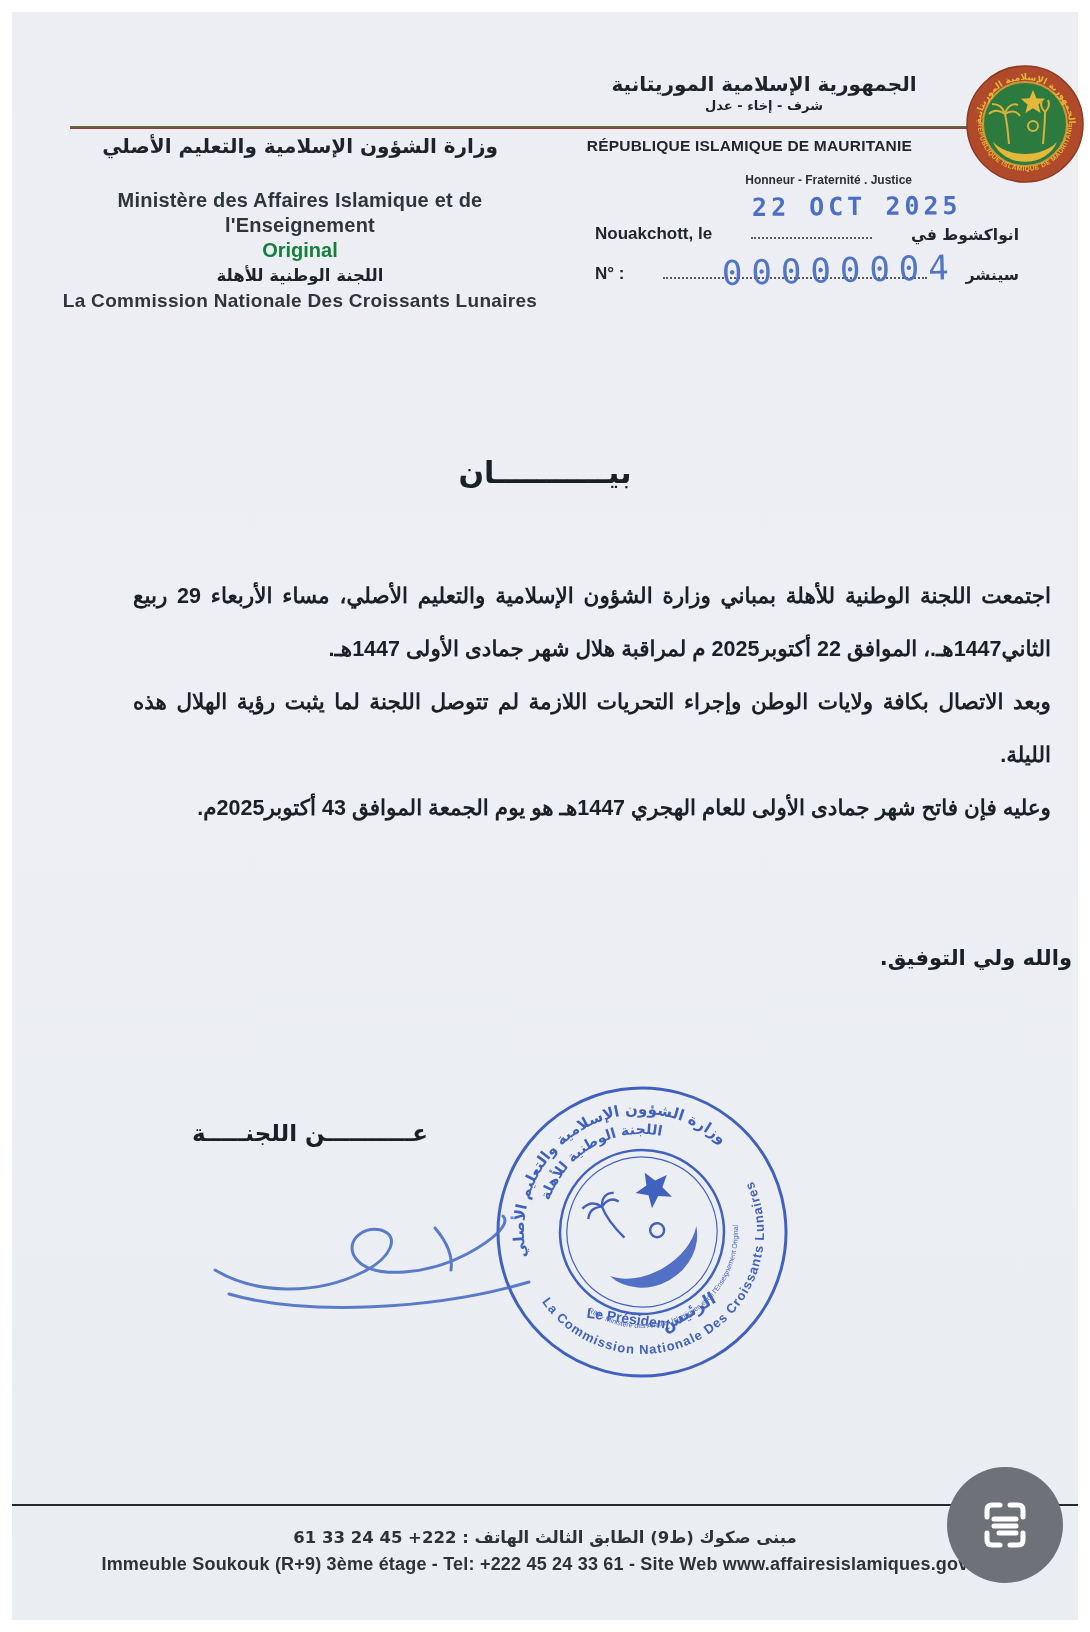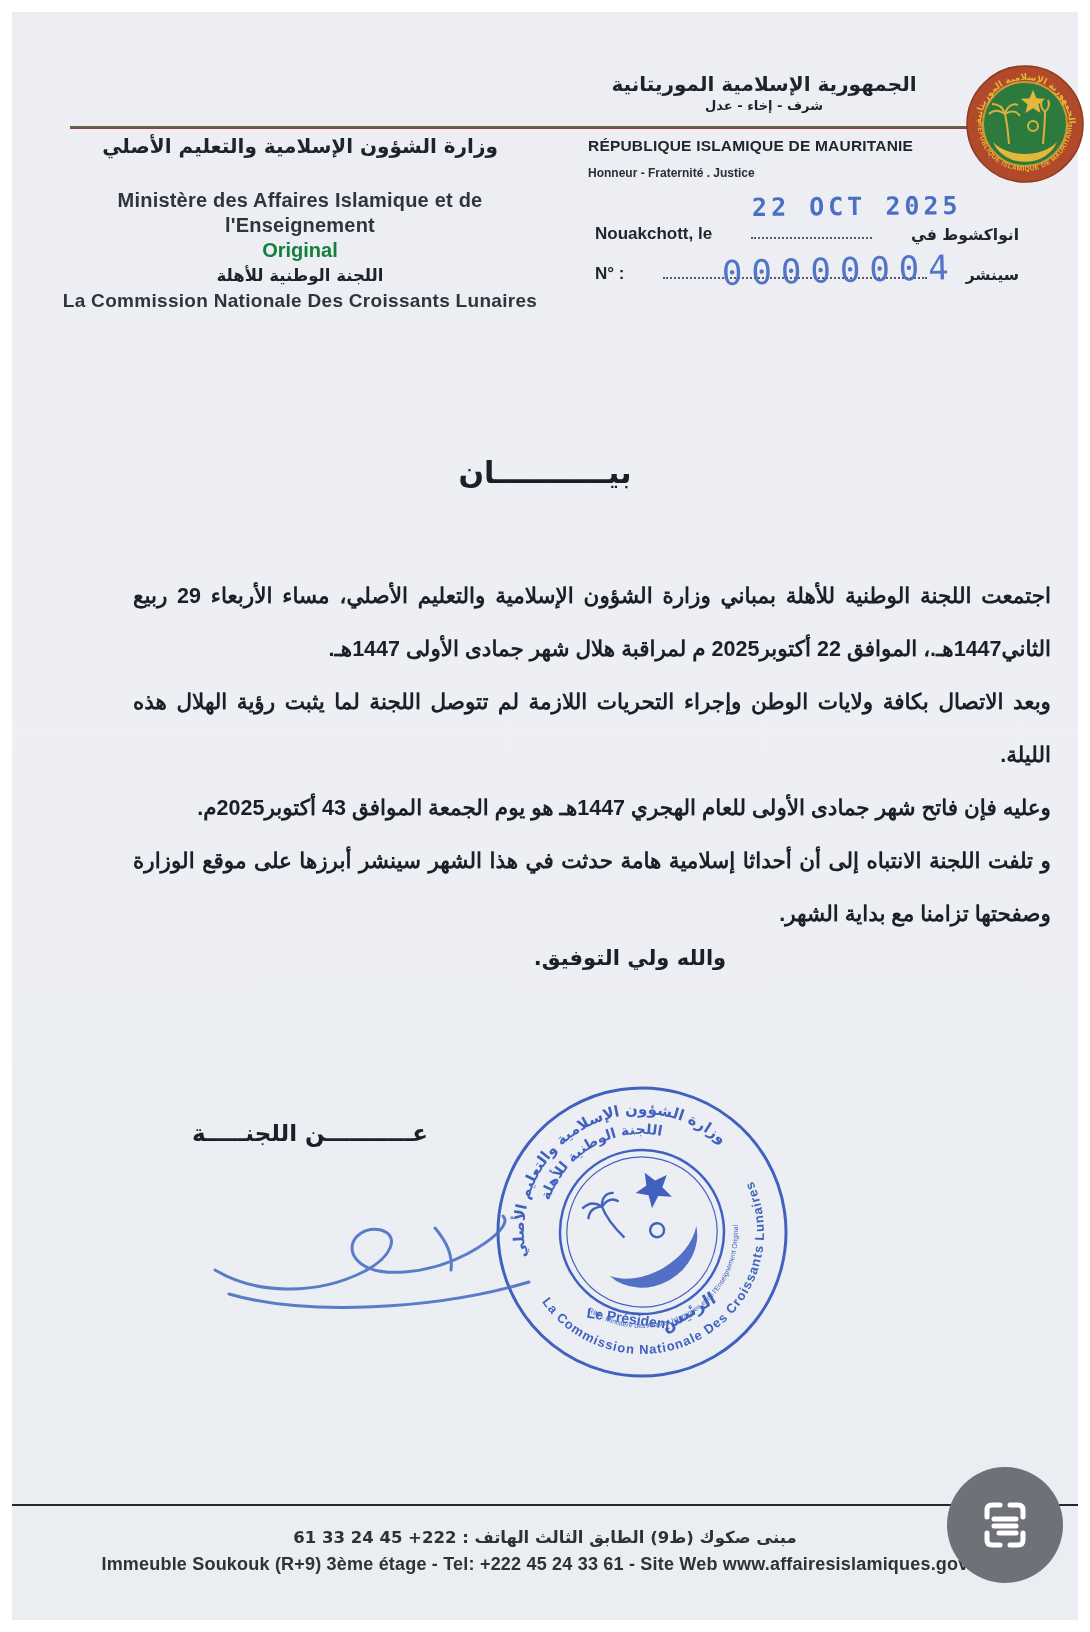--- a/index.html
+++ b/index.html
@@ -20,23 +20,23 @@
   .hdr-left{left:62px;top:133px;width:476px;text-align:center;z-index:2;}
   .hl-ar-ministry{font-family:"DejaVu Sans",sans-serif;direction:rtl;font-size:20px;font-weight:700;line-height:27px;}
   .hl-fr-ministry{font-size:20px;font-weight:700;color:#30353c;line-height:25px;letter-spacing:.2px;margin-top:28px;}
   .hl-fr-original{font-size:20px;font-weight:700;color:#15803d;line-height:25px;}
   .hl-ar-commission{font-family:"DejaVu Sans",sans-serif;direction:rtl;font-size:16.5px;font-weight:700;line-height:25px;}
   .hl-fr-commission{font-size:19px;font-weight:700;color:#30353c;line-height:26px;letter-spacing:.3px;}
 
   .hdr-right{left:588px;top:72px;width:352px;text-align:center;z-index:2;}
   .hr-ar-republic{font-family:"DejaVu Sans",sans-serif;direction:rtl;font-size:20px;font-weight:800;line-height:24px;}
   .hr-ar-motto{font-family:"DejaVu Sans",sans-serif;direction:rtl;font-size:13px;font-weight:700;line-height:19px;}
-  .hdr-right-fr{left:588px;top:137px;width:352px;text-align:left;z-index:2;}
+  .hdr-right-fr{left:560px;top:137px;width:352px;text-align:right;z-index:2;}
   .hr-fr-republic{font-size:15.5px;font-weight:700;letter-spacing:.2px;color:#22262c;}
-  .hr-fr-motto{font-size:12px;font-weight:700;color:#2a2e35;margin-top:11px;}
+  .hr-fr-motto{font-size:12px;font-weight:700;color:#2a2e35;margin-top:18px;}
 
   .emblem{left:965px;top:64px;width:120px;height:120px;z-index:3;}
 
   
   .dateline{left:595px;top:214px;width:424px;z-index:2;}
   .dl-row{display:flex;align-items:flex-end;height:30px;gap:32px;}
   .dl-fr{font-size:17px;font-weight:700;color:#22262c;white-space:nowrap;}
   .dl-ar{font-family:"DejaVu Sans",sans-serif;direction:rtl;font-size:15.5px;font-weight:700;color:#22262c;white-space:nowrap;}
   .dots{flex:1;border-bottom:2px dotted #555b64;margin:0 7px 5px 7px;height:1px;}
   .dl-row2{margin-top:10px;}
@@ -46,21 +46,21 @@
   .stamp-num{left:722px;top:250px;font-family:"DejaVu Sans Mono","Liberation Mono",monospace;
     font-size:34px;font-weight:400;letter-spacing:9px;color:#4a6fc4;z-index:3;white-space:nowrap;
     transform:rotate(-1.5deg);opacity:.95;}
 
   
   .doc-title{left:0;right:0;top:455px;text-align:center;font-family:"DejaVu Sans",sans-serif;
     direction:rtl;font-size:30px;font-weight:800;color:#1b1f26;}
   .body-text{left:133px;top:570px;width:918px;font-family:Liberation Sans, sans-serif;direction:rtl;
     text-align:justify;font-size:21.5px;font-weight:700;line-height:53px;color:#1b1f26;}
   .body-text p{margin:0;}
-  .closing{left:175px;top:946px;width:910px;text-align:center;font-family:"DejaVu Sans",sans-serif;
+  .closing{left:162px;top:946px;width:910px;text-align:right;font-family:"DejaVu Sans",sans-serif;
     direction:rtl;font-size:21px;font-weight:700;color:#1b1f26;}
 
   
   .on-behalf{left:140px;top:1120px;width:340px;text-align:center;font-family:"DejaVu Sans",sans-serif;
     direction:rtl;font-size:23px;font-weight:800;color:#1b1f26;}
   .president-line{left:98px;top:1184px;width:390px;font-family:"DejaVu Sans",sans-serif;direction:rtl;
     text-align:right;font-size:22px;font-weight:800;color:#1b1f26;z-index:2;}
   .sig{left:185px;top:1198px;width:370px;height:120px;z-index:3;}
   .seal{left:488px;top:1078px;width:308px;height:308px;z-index:2;opacity:.92;}
 
@@ -145,21 +145,20 @@
   </div>
   <div class="abs stamp-date">22 OCT 2025</div>
   <div class="abs stamp-num">00000004</div>
 
   <div class="abs doc-title">بيـــــــــــان</div>
 
   <div class="abs body-text">
     <p>اجتمعت اللجنة الوطنية للأهلة بمباني وزارة الشؤون الإسلامية والتعليم الأصلي، مساء الأربعاء 29 ربيع الثاني1447هـ.، الموافق 22 أكتوبر2025 م لمراقبة هلال شهر جمادى الأولى 1447هـ.</p>
     <p>وبعد الاتصال بكافة ولايات الوطن وإجراء التحريات اللازمة لم تتوصل اللجنة لما يثبت رؤية الهلال هذه الليلة.</p>
     <p>وعليه فإن فاتح شهر جمادى الأولى للعام الهجري 1447هـ هو يوم الجمعة الموافق 43 أكتوبر2025م.</p>
-    <p>و تلفت اللجنة الانتباه إلى أن أحداثا إسلامية هامة حدثت في هذا الشهر سينشر أبرزها على موقع الوزارة وصفحتها تزامنا مع بداية الشهر.</p>
   </div>
 
   <div class="abs closing">والله ولي التوفيق.</div>
 
   <div class="abs on-behalf">عـــــــــــن اللجنـــــة</div>
 
   <svg class="abs sig" viewBox="0 0 370 120">
     <g fill="none" stroke="#4a6fc4" stroke-width="3" stroke-linecap="round" opacity="0.9">
       <path d="M30,72 C70,96 130,98 178,74 C206,60 216,38 196,32 C176,27 158,46 172,62 C190,82 244,76 282,56 C308,42 326,26 318,18"></path>
       <path d="M44,96 C120,118 250,112 344,84"></path>

